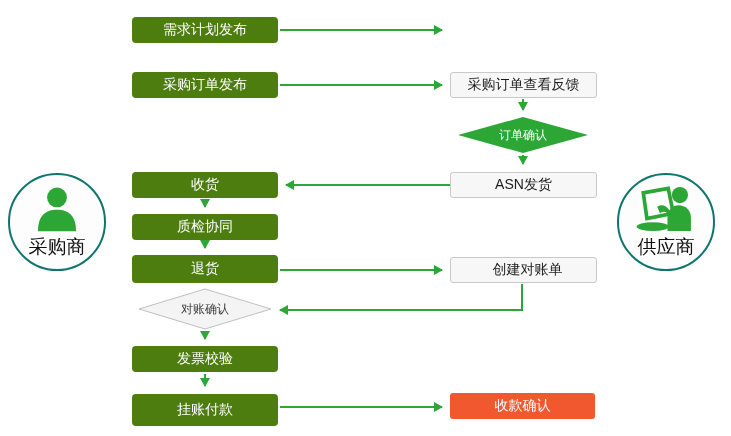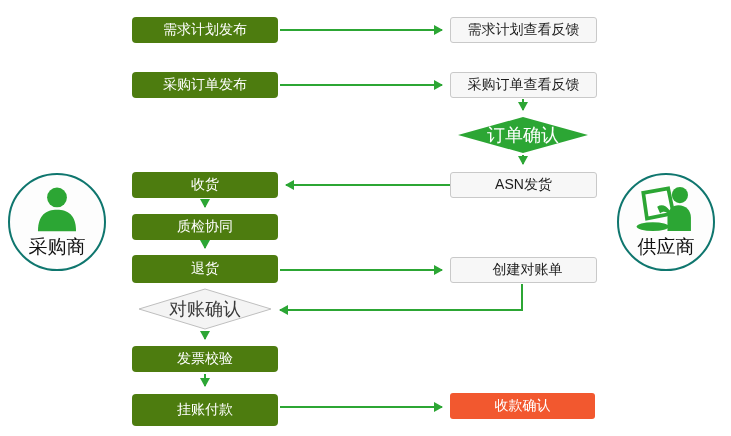--- a/index.html
+++ b/index.html
@@ -8,21 +8,21 @@
     font-family:"Liberation Sans", sans-serif; overflow:hidden;
   }
   .connector-layer { position:absolute; left:0; top:0; z-index:1; pointer-events:none; }
   .node { position:absolute; z-index:2; display:flex; align-items:center; justify-content:center;
           box-sizing:border-box; text-align:center; }
   .green-box { background:#4d7c0f; color:#ffffff; border-radius:4px; font-size:14px; }
   .white-box { background:#f7f7f7; color:#1c1c1c; border:1px solid #c9c9c9; border-radius:3px; font-size:14px; }
   .red-box   { background:#F2582F; color:#ffffff; border-radius:3px; font-size:14px; }
   .diamond   { background:transparent; }
   .diamond svg { position:absolute; left:0; top:0; width:100%; height:100%; }
-  .diamond .dlabel { position:relative; z-index:1; font-size:18px; }
+  .diamond .dlabel { position:relative; z-index:1; font-size:12px; }
   .diamond-green .dlabel { color:#ffffff; }
   .diamond-gray  .dlabel { color:#3a3a3a; }
   .actor-circle {
     position:absolute; z-index:2; width:98px; height:98px; border-radius:50%;
     background:#fdfdfd; border:2px solid #0f766e; box-sizing:border-box;
     display:flex; flex-direction:column; align-items:center; justify-content:center;
   }
   .actor-circle .actor-label { font-size:19px; color:#111111; margin-top:1px; }
   .actor-icon { display:block; }
 </style>
@@ -87,23 +87,20 @@
   <div class="node green-box" style="left:132px; top:255px; width:146px; height:28px;">
     <span>退货</span>
   </div>
   <div class="node green-box" style="left:132px; top:346px; width:146px; height:26px;">
     <span>发票校验</span>
   </div>
   <div class="node green-box" style="left:132px; top:394px; width:146px; height:32px;text-align:center;">
     <span>挂账付款</span>
   </div>
 
-  <div class="node white-box" style="left:450px; top:17px; width:147px; height:26px;">
-    <span>需求计划查看反馈</span>
-  </div>
   <div class="node white-box" style="left:450px; top:72px; width:147px; height:26px;">
     <span>采购订单查看反馈</span>
   </div>
   <div class="node white-box" style="left:450px; top:172px; width:147px; height:26px;">
     <span>ASN发货</span>
   </div>
   <div class="node white-box" style="left:450px; top:257px; width:147px; height:26px;padding-left:8px;">
     <span>创建对账单</span>
   </div>
   <div class="node red-box" style="left:450px; top:393px; width:145px; height:26px;">

